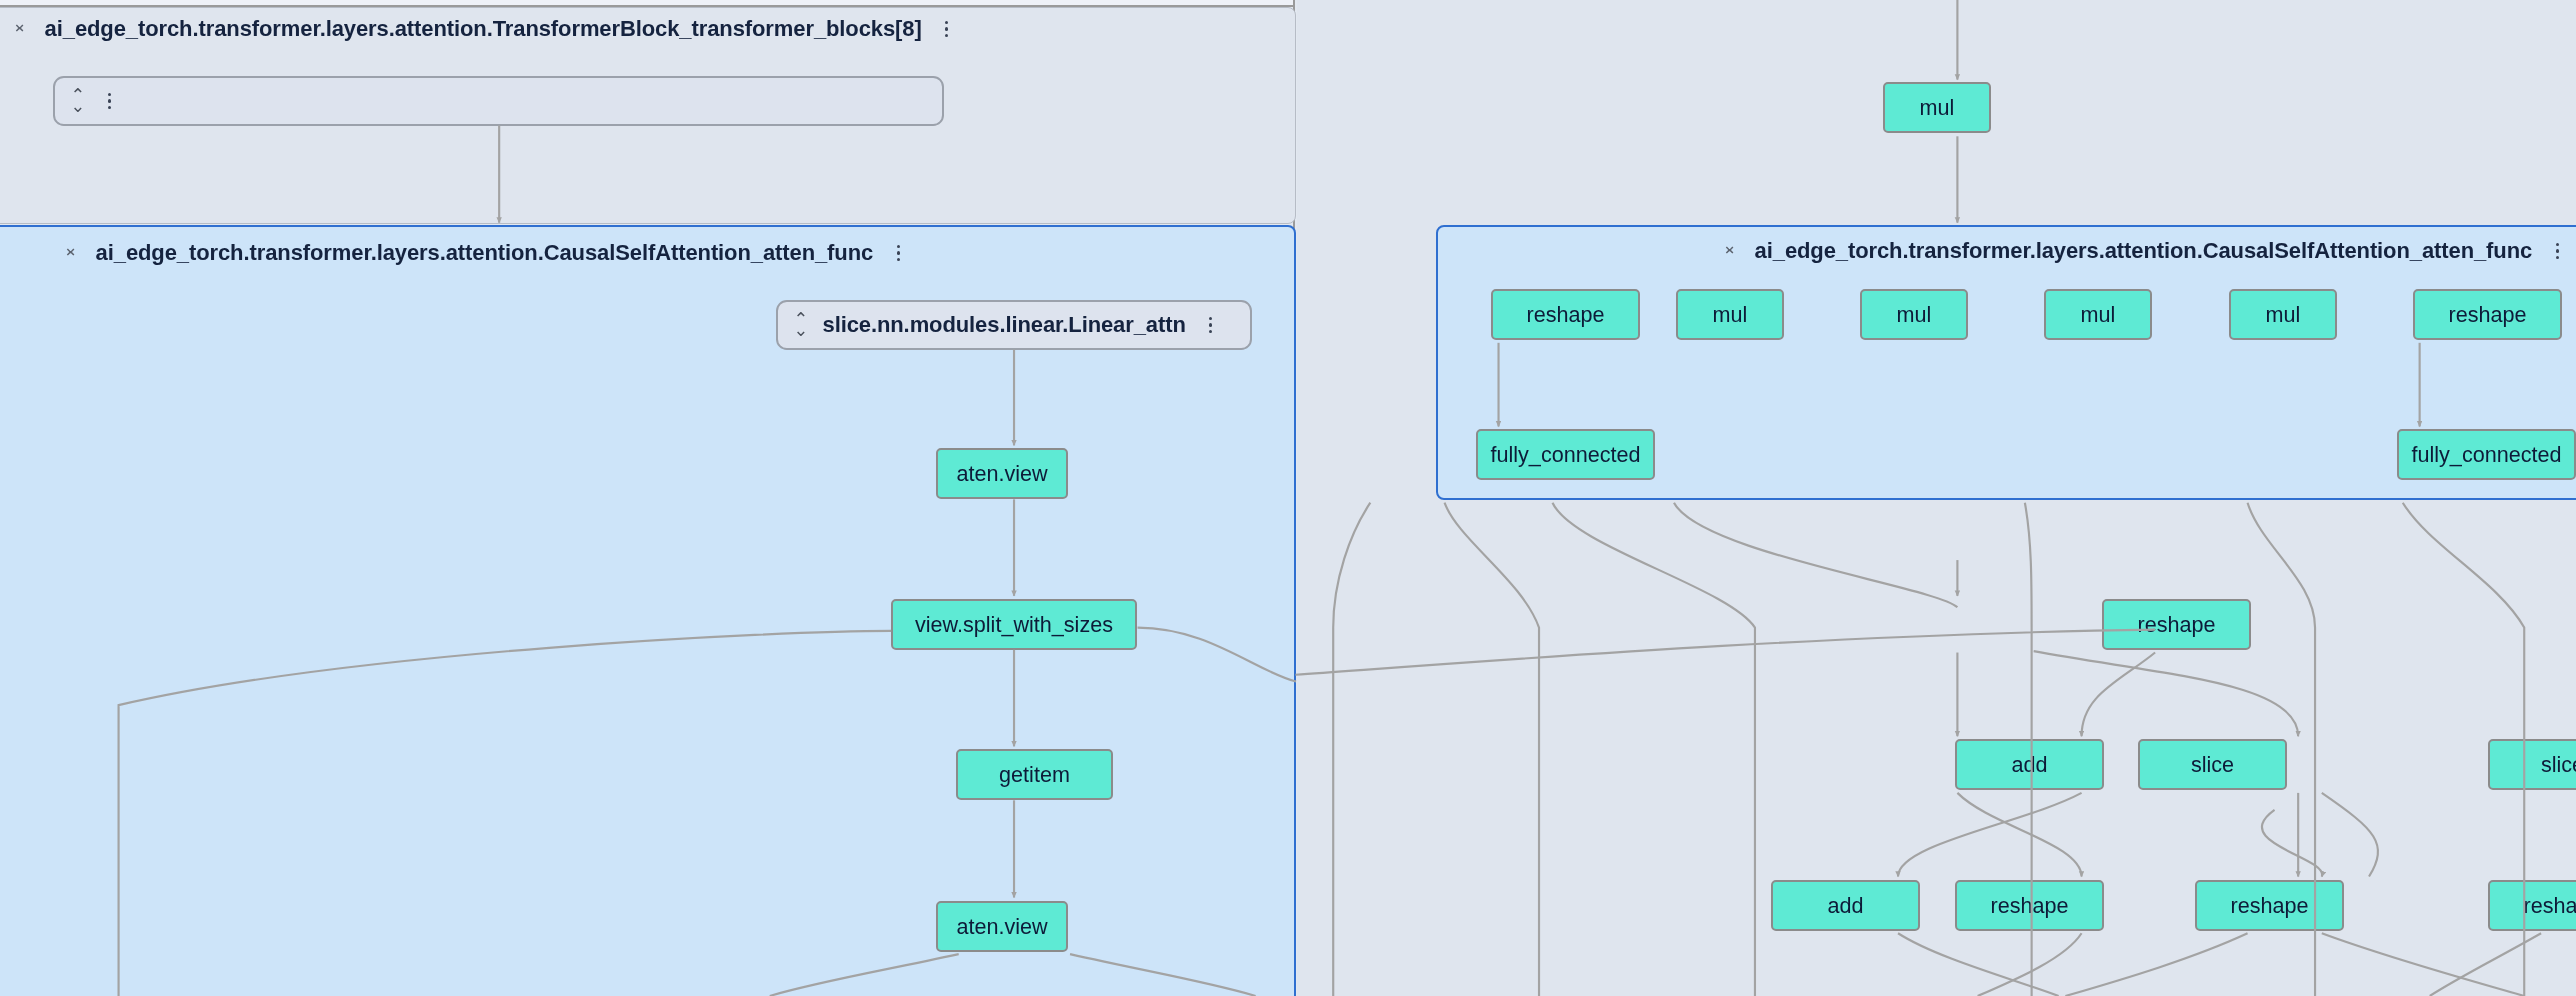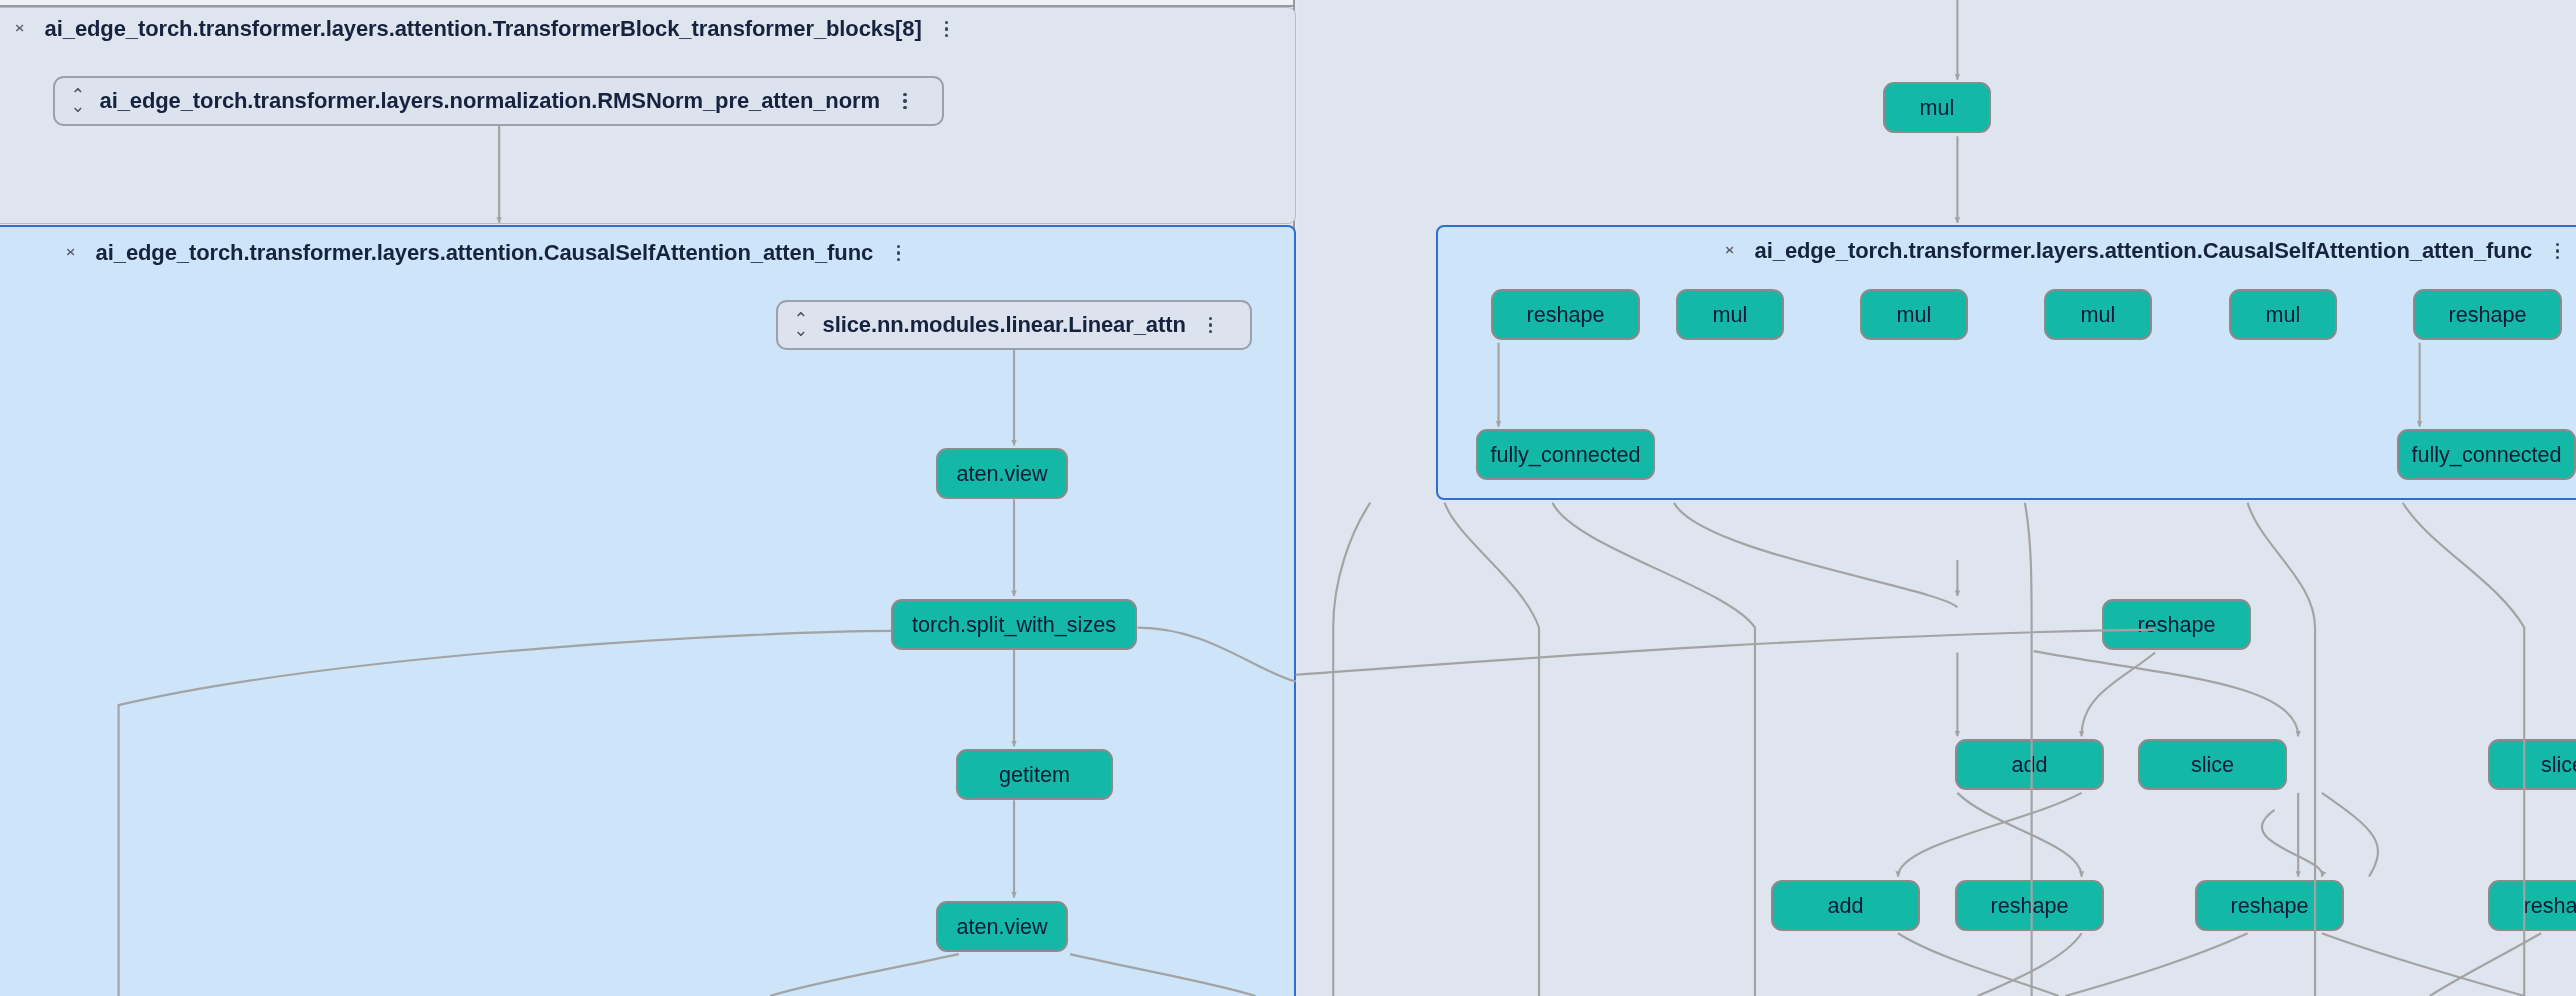--- a/index.html
+++ b/index.html
@@ -131,23 +131,23 @@
   }
 
   
   .op-node {
     position: absolute;
     box-sizing: border-box;
     display: flex;
     align-items: center;
     justify-content: center;
     height: 51px;
-    background: #14b8a6;
+    background: #5eead4;
     border: 2px solid #8b8b8b;
-    border-radius: 11px;
+    border-radius: 5px;
     font-size: 21.6px;
     color: #0d1b38;
     white-space: nowrap;
     padding: 0 13px;
   }
 
   
   svg.edges {
     position: absolute;
     left: 0; top: 0;
@@ -179,21 +179,20 @@
           <i></i>
           <i></i>
       </span>
     </div>
 
     <div class="layer-node" style="left:53px; top:76px; width:891px;">
       <span class="updown">
         <span>⌃</span>
           <span>⌄</span>
       </span>
-      <span>ai_edge_torch.transformer.layers.normalization.RMSNorm_pre_atten_norm</span>
       <span class="kebab">
         <i></i>
           <i></i>
           <i></i>
       </span>
     </div>
 
     <div class="group group-selected" style="left:-20px; top:225px; width:1316px; height:790px;"></div>
 
     <div class="group-header" style="left:63px; top:240px;">
@@ -217,21 +216,21 @@
       <span>slice.nn.modules.linear.Linear_attn</span>
       <span class="kebab">
         <i></i>
           <i></i>
           <i></i>
       </span>
     </div>
 
     <div class="op-node" style="left:936px; top:448px; width:132px;">aten.view</div>
 
-    <div class="op-node" style="left:891px; top:599px; width:246px;">torch.split_with_sizes</div>
+    <div class="op-node" style="left:891px; top:599px; width:246px;">view.split_with_sizes</div>
 
     <div class="op-node" style="left:935px; top:749px; width:157px;margin-left:21px;">getitem</div>
 
     <div class="op-node" style="left:936px; top:901px; width:132px;">aten.view</div>
   </div>
 
   <div class="panel" id="panel-right">
 
     <div class="op-node" style="left:586px; top:82px; width:108px;">mul</div>
 

